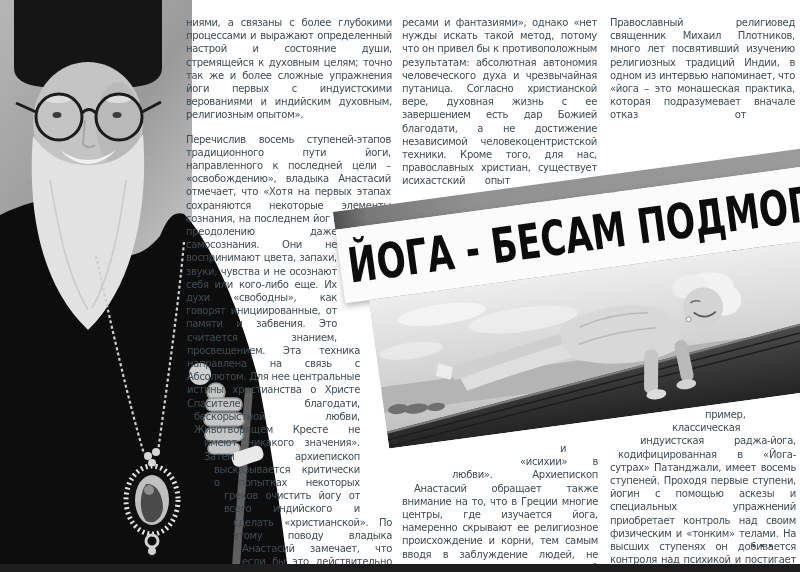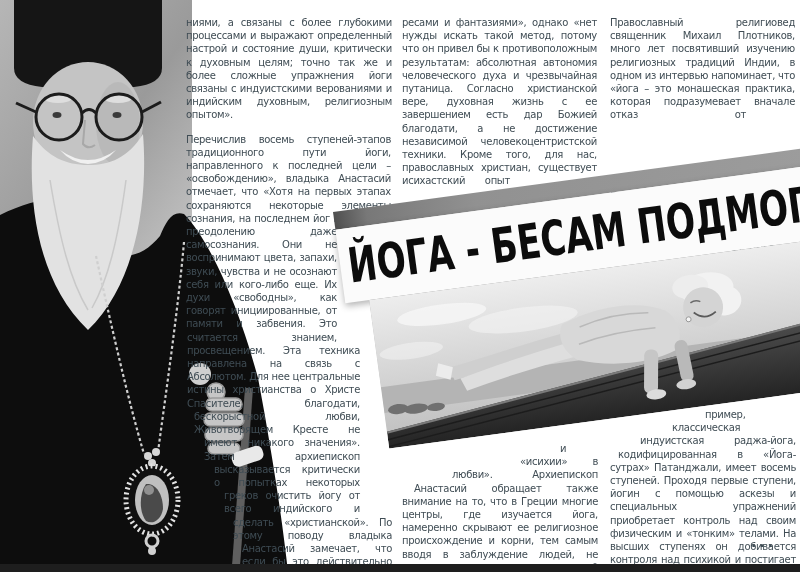--- a/index.html
+++ b/index.html
@@ -104,21 +104,21 @@
       <circle cx="216" cy="392" r="9"></circle>
       <rect x="206" y="398" width="36" height="13" rx="6"></rect>
       <rect x="204" y="413" width="40" height="13" rx="6"></rect>
       <rect x="205" y="428" width="38" height="13" rx="6"></rect>
       <rect x="208" y="443" width="32" height="11" rx="5.5"></rect>
     </g>
     <rect x="230" y="454" width="32" height="15" rx="6" fill="#e9e9e9" transform="rotate(-18 230 454)"></rect>
   </svg>
 
   <div class="col" id="col1">
-    <p class="par"><span><span>ниями, а связаны с более глубокими процессами и выражают определенный настрой и состояние души, критически к духовным целям; точно так же и </span><span class="b">более сложные упражнения йоги связаны с индуистскими верованиями и индийским духовным, религиозным опытом</span><span>».</span></span></p>
+    <p class="par"><span><span>ниями, а связаны с более глубокими процессами и выражают определенный настрой и состояние души, стремящейся к духовным целям; точно так же и </span><span class="b">более сложные упражнения йоги первых с индуистскими верованиями и индийским духовным, религиозным опытом</span><span>».</span></span></p>
     <p class="par">
       <i class="fr" style="width:1px;height:105px"></i>
       <i class="fr" style="width:55px;height:95px"></i>
       <i class="fr" style="width:32px;height:170px"></i>
       <i class="fl" style="width:1px;height:86px"></i>
       <i class="fl" style="width:8px;height:26px"></i>
       <i class="fl" style="width:18px;height:26px"></i>
       <i class="fl" style="width:28px;height:26px"></i>
       <i class="fl" style="width:38px;height:26px"></i>
       <i class="fl" style="width:47px;height:26px"></i>

